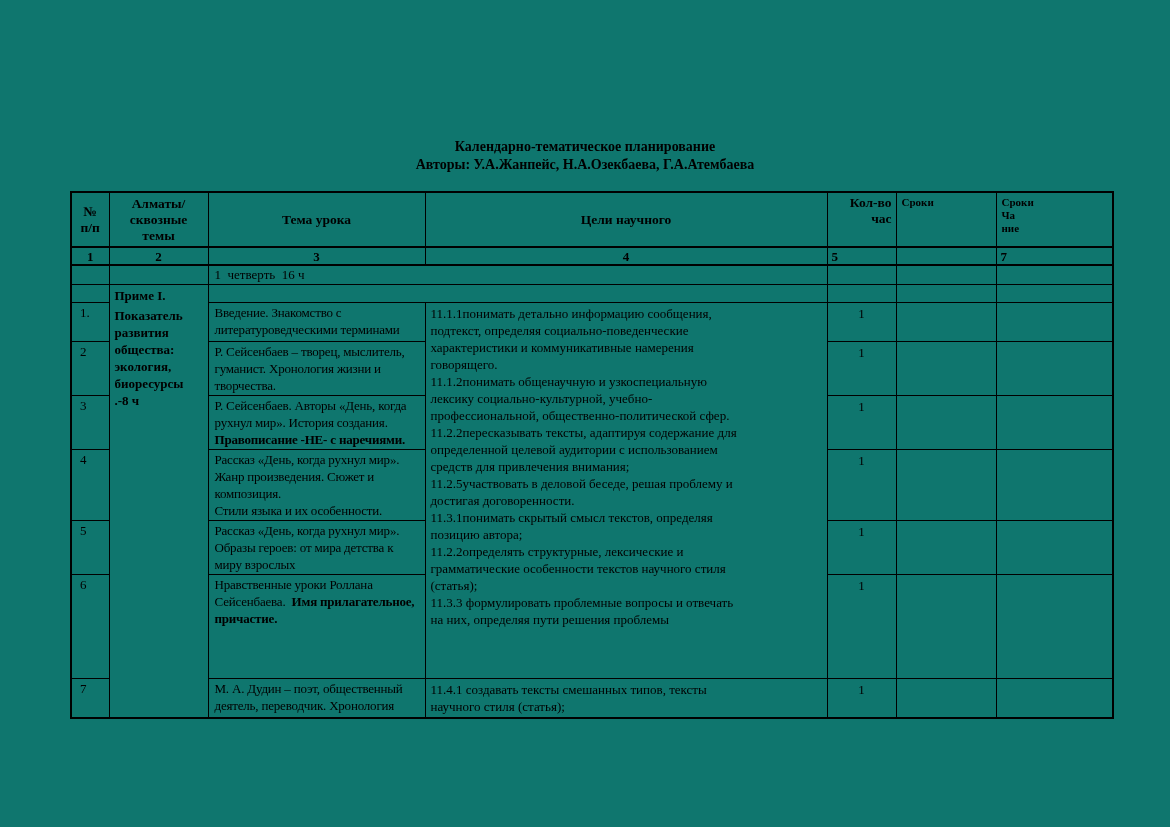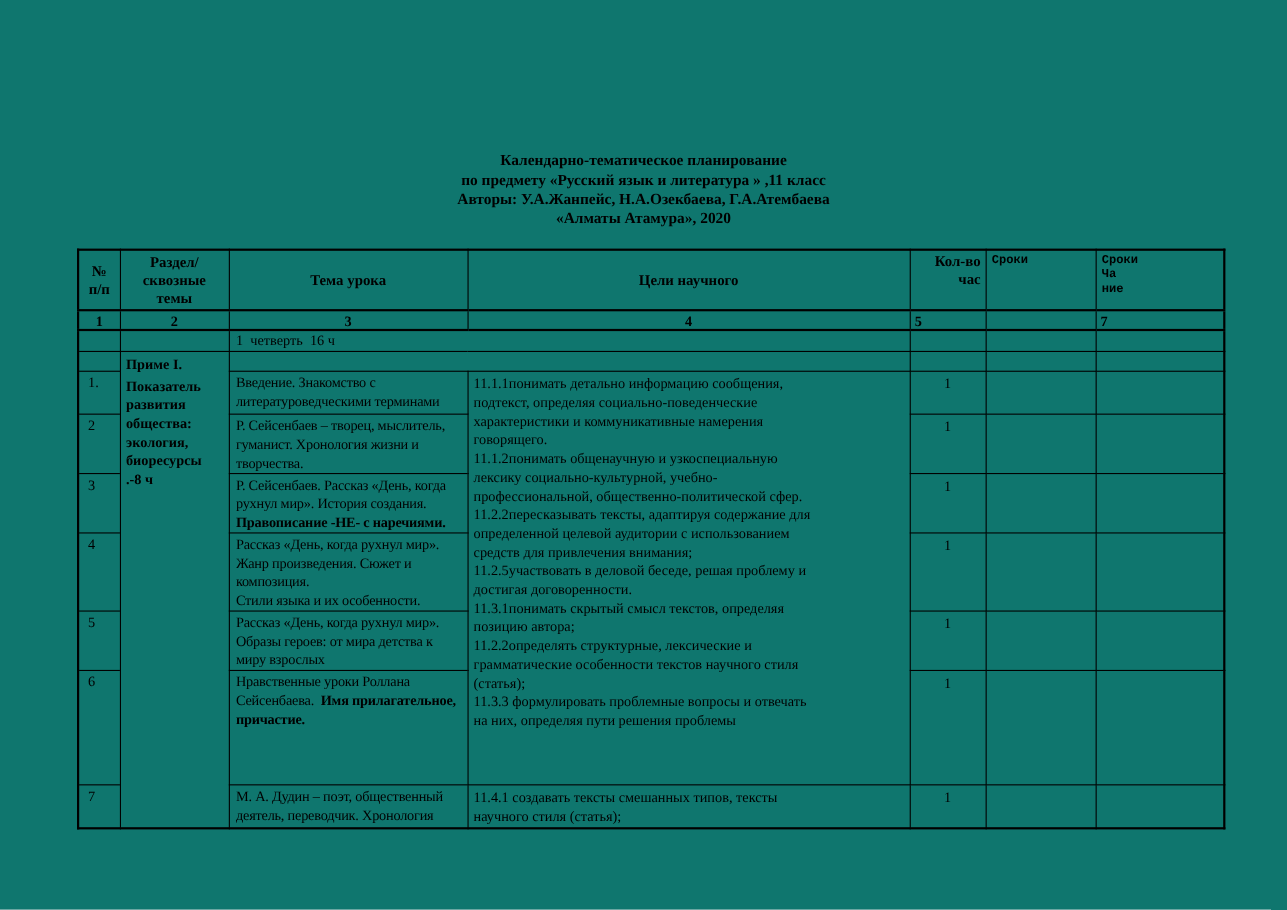--- a/index.html
+++ b/index.html
@@ -27,21 +27,20 @@
   .hdr {
     font-weight:700; text-align:center; vertical-align:middle;
     font-size:13.5px; line-height:16px; padding:2px 3px;
     border-bottom-width:2px;
   }
   .hdr-top-left { text-align:right; vertical-align:top; padding:2px 4px; }
   .hdr-sm {
     font-size:11px; line-height:13px; font-weight:700;
     text-align:left; vertical-align:top; padding:3px 5px;
     border-bottom-width:2px;
-    font-family:Liberation Mono, monospace;
   }
   .idx {
     font-weight:700; text-align:center; line-height:15px;
     padding:0 4px; border-bottom-width:2px; vertical-align:middle;
   }
   .idx-left { text-align:left; }
   .num-cell { padding-left:8px; }
   .quarter {
     font-weight:400; text-align:left; line-height:16px;
     padding-right:92px; vertical-align:middle;
@@ -53,41 +52,39 @@
   .hours { text-align:center; padding-top:2px; }
   .bold { font-weight:700; }
 </style>
 </head>
 <body>
 
 <div class="page">
 
   <div class="titles">
     <div>Календарно-тематическое планирование</div>
-    <div>по предмету «Русский язык и литература » ,11  класс</div>
     <div>Авторы: У.А.Жанпейс, Н.А.Озекбаева, Г.А.Атембаева</div>
-    <div>«Алматы Атамура», 2020</div>
   </div>
 
   <table class="doc">
     <colgroup>
       <col style="width:38px">
         <col style="width:99px">
         <col style="width:217px">
       <col style="width:402px">
         <col style="width:69px">
         <col style="width:100px">
       <col style="width:117px">
     </colgroup>
 
     <tbody>
         <tr style="height:55px">
       <td class="hdr pre">№
 п/п</td>
-      <td class="hdr pre">Раздел/
+      <td class="hdr pre">Алматы/
 сквозные
 темы</td>
       <td class="hdr">Тема урока</td>
       <td class="hdr">Цели научного</td>
       <td class="hdr hdr-top-left">Кол-во час</td>
       <td class="hdr-sm">Сроки</td>
       <td class="hdr-sm pre">Сроки
 Ча
 ние</td>
     </tr>
@@ -142,21 +139,21 @@
     <tr style="height:52px">
       <td class="num-cell">2</td>
       <td class="topic"><span class="pre">Р. Сейсенбаев – творец, мыслитель, гуманист. Хронология жизни и творчества.</span><span class="bold pre"></span></td>
       <td class="hours">1</td>
       <td></td>
       <td></td>
     </tr>
 
     <tr style="height:53px">
       <td class="num-cell">3</td>
-      <td class="topic"><span class="pre">Р. Сейсенбаев. Рассказ «День, когда рухнул мир». История создания. </span><span class="bold pre">Правописание -НЕ- с наречиями.</span></td>
+      <td class="topic"><span class="pre">Р. Сейсенбаев. Авторы «День, когда рухнул мир». История создания. </span><span class="bold pre">Правописание -НЕ- с наречиями.</span></td>
       <td class="hours">1</td>
       <td></td>
       <td></td>
     </tr>
 
     <tr style="height:70px">
       <td class="num-cell">4</td>
       <td class="topic"><span class="pre">Рассказ «День, когда рухнул мир». Жанр произведения. Сюжет и композиция.
 Стили языка и их особенности.</span><span class="bold pre"></span></td>
       <td class="hours">1</td>

